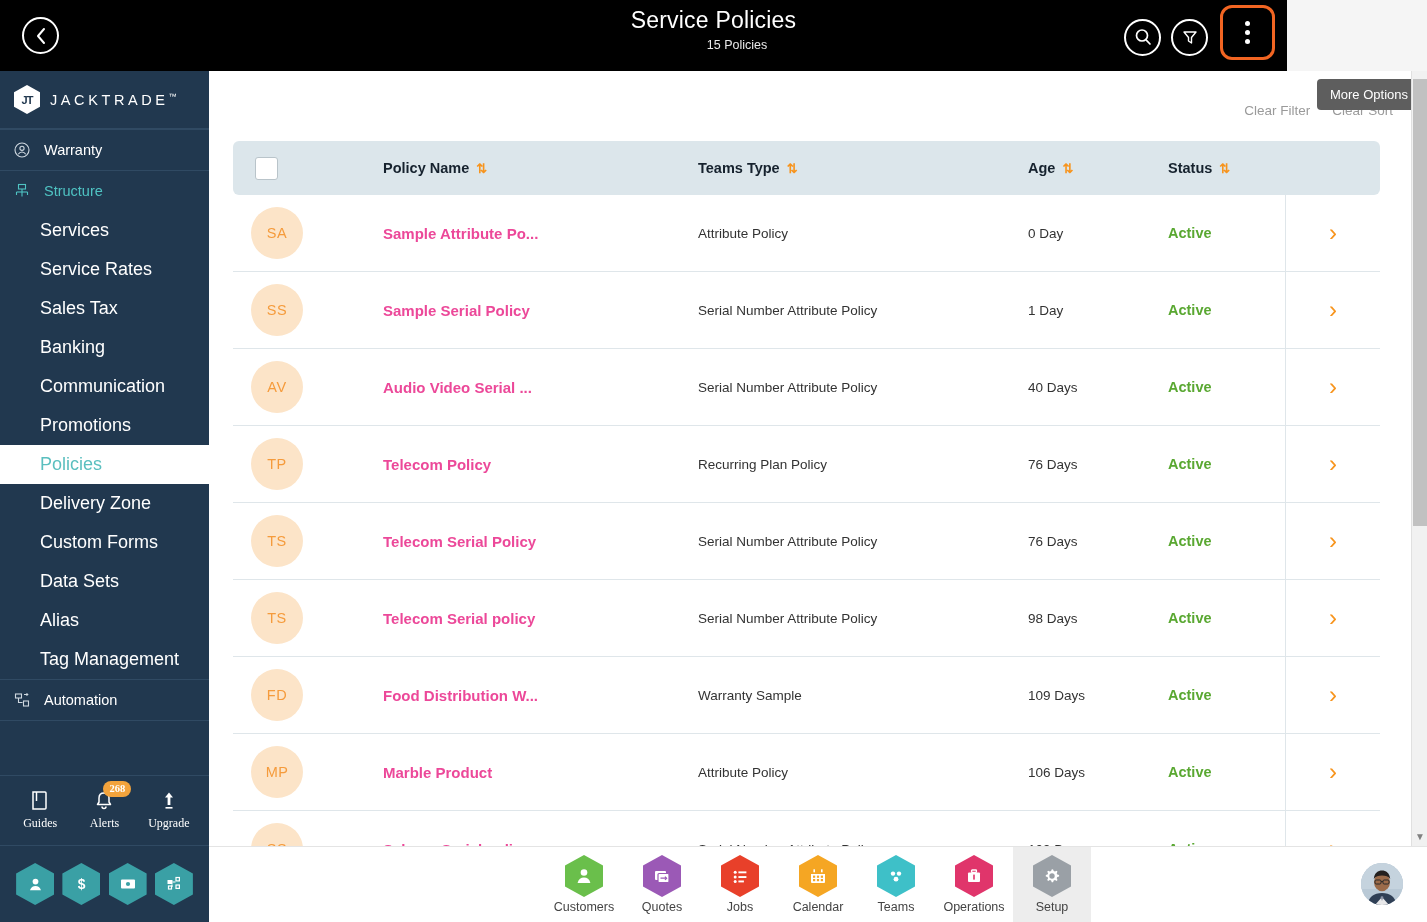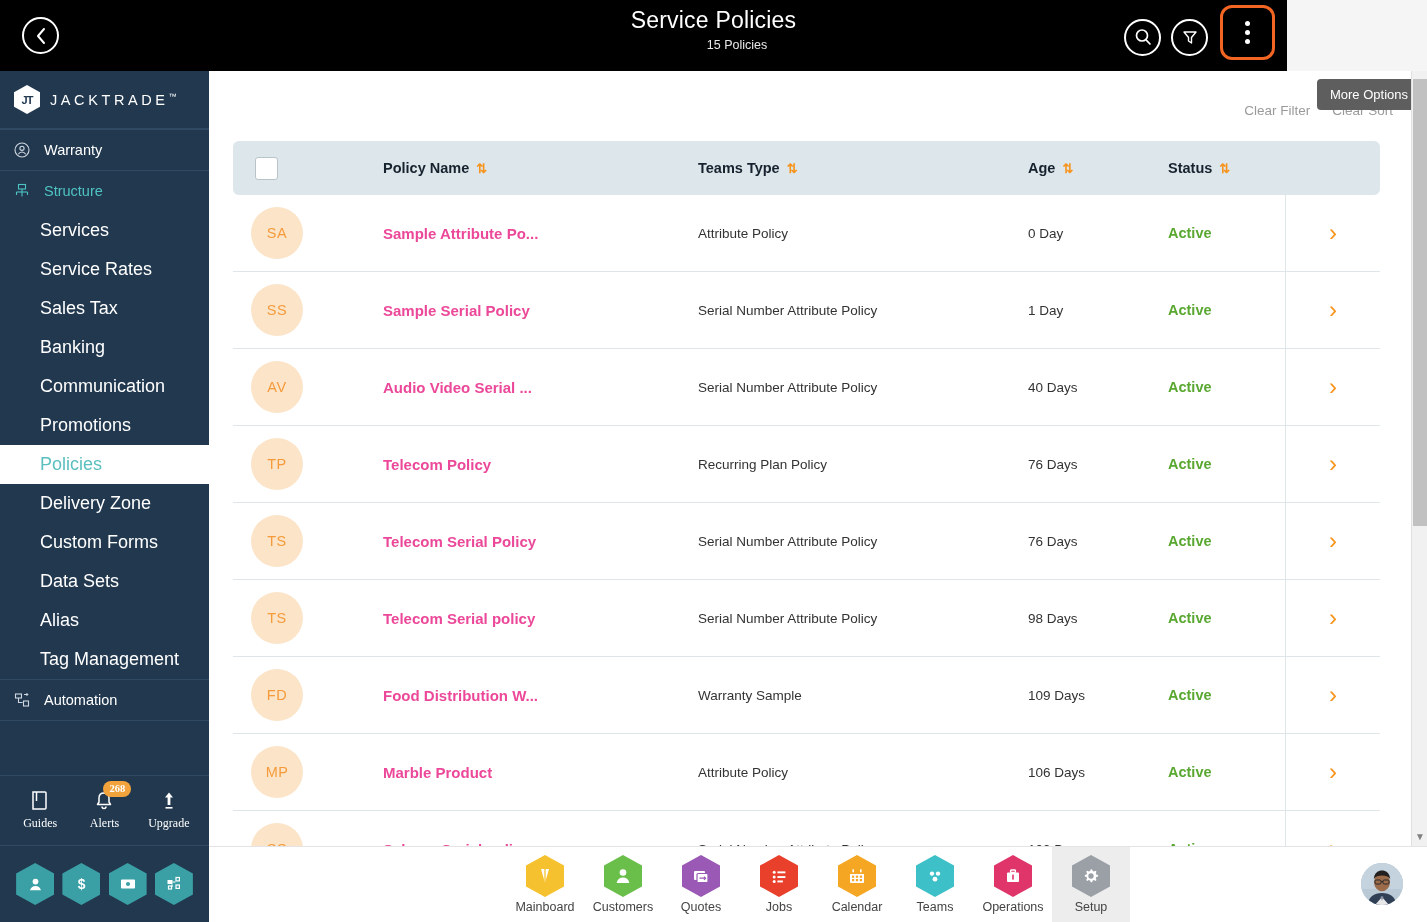--- a/index.html
+++ b/index.html
@@ -496,29 +496,20 @@
   </div>
 
   <div class="page-scroll">
     <div class="page-thumb"></div>
     <div class="scroll-arrow">▼</div>
   </div>
 
   <div class="bottomnav">
     <div class="bn-items" id="bnitems">
         <div class="bn-item">
-          <span class="hex" style="background:#f5c12e">
-            <svg width="20" height="20" viewBox="0 0 20 20">
-              <path d="M6 3l4 14 4-14z" fill="#fff"></path>
-              <path d="M10 3v14" stroke="#f5c12e" stroke-width="1.3"></path>
-            </svg>
-          </span>
-          <span class="bn-label">Mainboard</span>
-        </div>
-        <div class="bn-item">
           <span class="hex" style="background:#6abf4b">
             <svg width="20" height="20" viewBox="0 0 20 20">
               <circle cx="10" cy="6.5" r="3.3" fill="#fff"></circle>
               <path d="M3.6 17c.8-3.6 3.4-5.4 6.4-5.4s5.6 1.8 6.4 5.4z" fill="#fff"></path>
             </svg>
           </span>
           <span class="bn-label">Customers</span>
         </div>
         <div class="bn-item">
           <span class="hex" style="background:#9b59b6">

